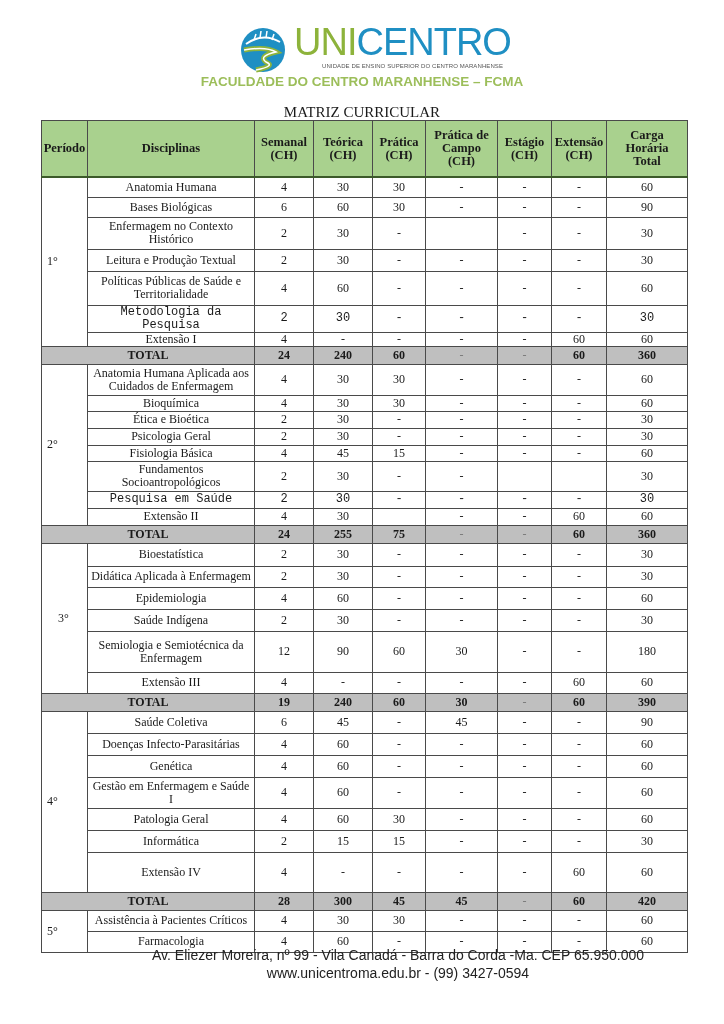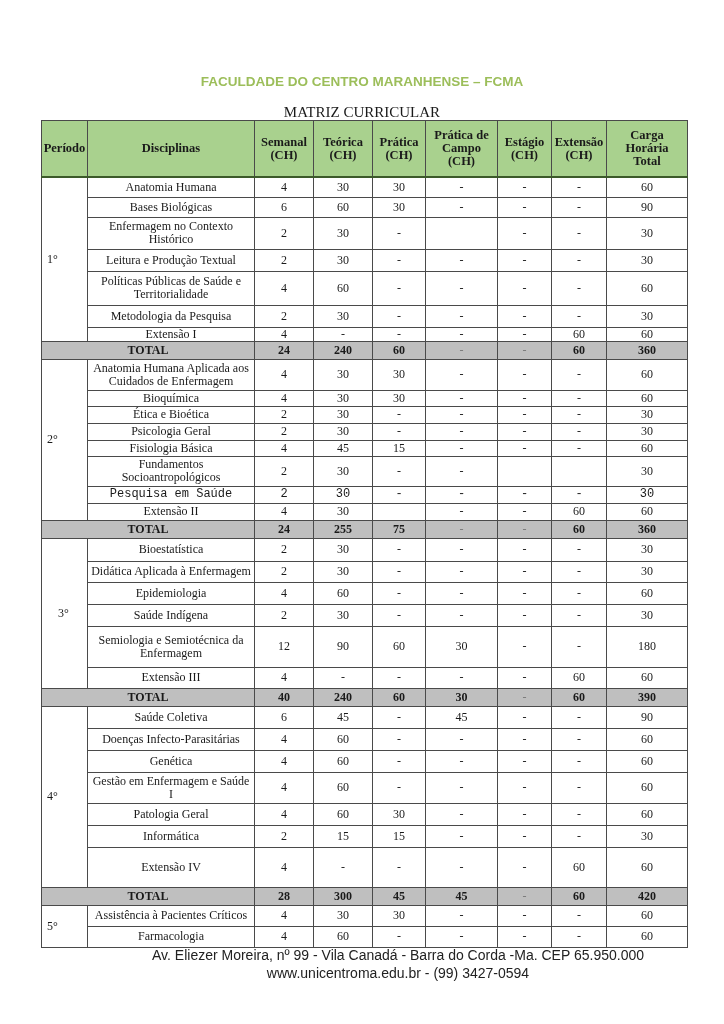--- a/index.html
+++ b/index.html
@@ -19,20 +19,31 @@
   table.matrix td.periodo { text-align:left; padding-left:5px; }
   table.matrix tr.total td { background:#bfbfbf; font-weight:bold; height:17px; }
   table.matrix tr.total td.dim { color:#7a7a7a; font-weight:normal; }
   table.matrix thead tr { border-bottom:2px solid #3c5a2a; }
   .footer { position:absolute; left:0; top:946px; width:724px; text-align:center; font-family:Liberation Sans, sans-serif; font-size:14px; line-height:18px; color:#222;padding-left:36px; }
 </style>
 </head>
 <body>
 
 <div class="header">
+  <div class="logo">
+    <svg class="logo-mark" viewBox="0 0 54 48">
+      <circle cx="27" cy="24" r="22" fill="#1f8fc3"></circle>
+      <path d="M10 18 Q27 6 44 16" stroke="#ffffff" stroke-width="2" fill="none"></path>
+      <path d="M18 14 L20 8 M24 12 L25 5 M30 12 L31 5 M36 14 L38 8" stroke="#ffffff" stroke-width="1.5"></path>
+      <path d="M8 24 Q30 20 40 26 Q22 30 30 36 Q40 40 20 44" stroke="#8db33b" stroke-width="5" fill="none"></path>
+      <path d="M8 24 Q30 20 40 26 Q22 30 30 36 Q40 40 20 44" stroke="#ffffff" stroke-width="1.5" fill="none"></path>
+    </svg>
+    <div class="brand"><span class="uni">UNI</span><span class="centro">CENTRO</span></div>
+    <div class="tagline">UNIDADE DE ENSINO SUPERIOR DO CENTRO MARANHENSE</div>
+  </div>
   <div class="faculdade">FACULDADE DO CENTRO MARANHENSE – FCMA</div>
 </div>
 
 <div class="title">MATRIZ CURRICULAR</div>
 
 <table class="matrix">
   <colgroup>
     <col style="width:46px">
       <col style="width:167px">
       <col style="width:59px">
@@ -101,21 +112,21 @@
       <tr style="height: 34px;">
         <td>Políticas Públicas de Saúde e Territorialidade</td>
         <td>4</td>
         <td>60</td>
         <td>-</td>
         <td>-</td>
         <td>-</td>
         <td>-</td>
         <td>60</td>
       </tr>
-      <tr style="height: 22px;">
+      <tr style="height: 22px; font-family: Liberation Mono, monospace;">
         <td>Metodologia da Pesquisa</td>
         <td>2</td>
         <td>30</td>
         <td>-</td>
         <td>-</td>
         <td>-</td>
         <td>-</td>
         <td>30</td>
       </tr>
       <tr style="height: 14px;">
@@ -285,21 +296,21 @@
         <td>4</td>
         <td>-</td>
         <td>-</td>
         <td>-</td>
         <td>-</td>
         <td>60</td>
         <td>60</td>
       </tr>
       <tr class="total" style="height: 18px;">
         <td colspan="2">TOTAL</td>
-        <td>40</td>
+        <td>19</td>
         <td>240</td>
         <td>60</td>
         <td>30</td>
         <td class="dim">-</td>
         <td>60</td>
         <td>390</td>
       </tr>
       <tr style="height: 22px;">
         <td class="periodo" rowspan="7">4°</td>
         <td>Saúde Coletiva</td>

